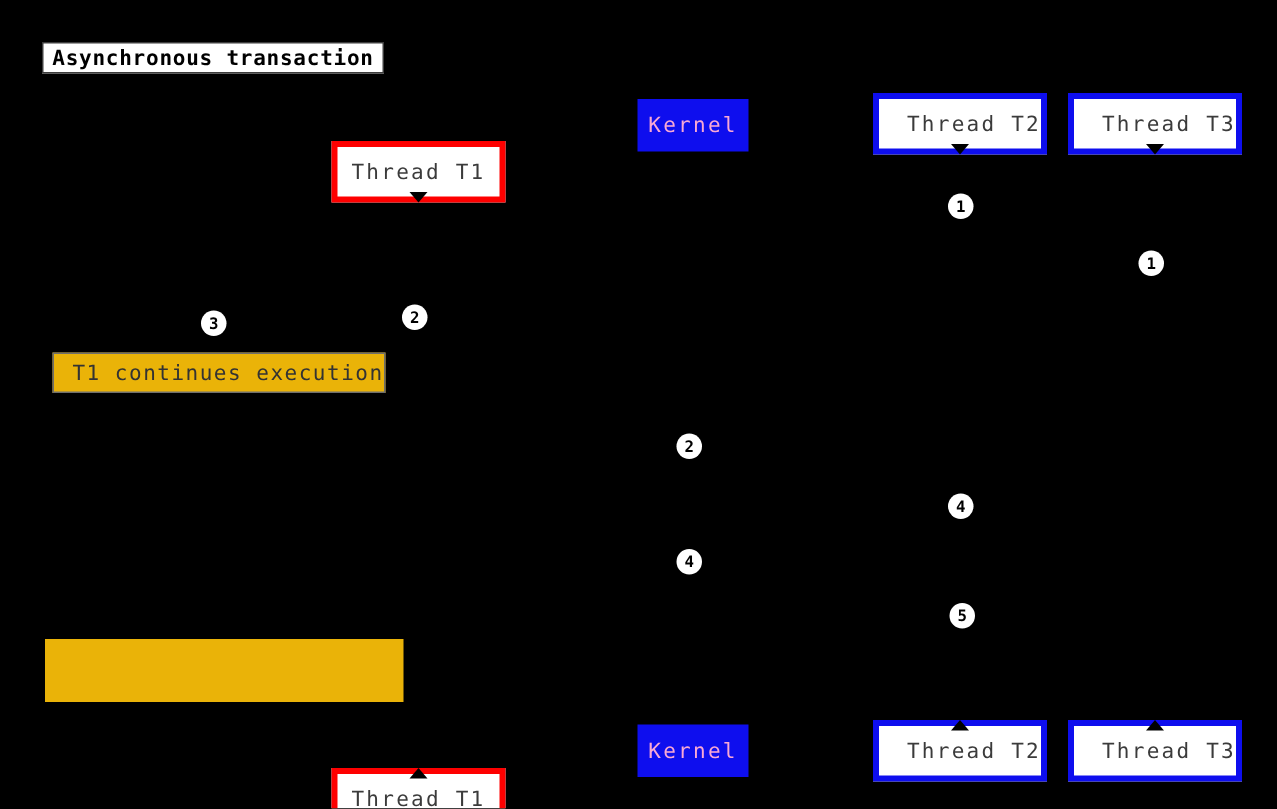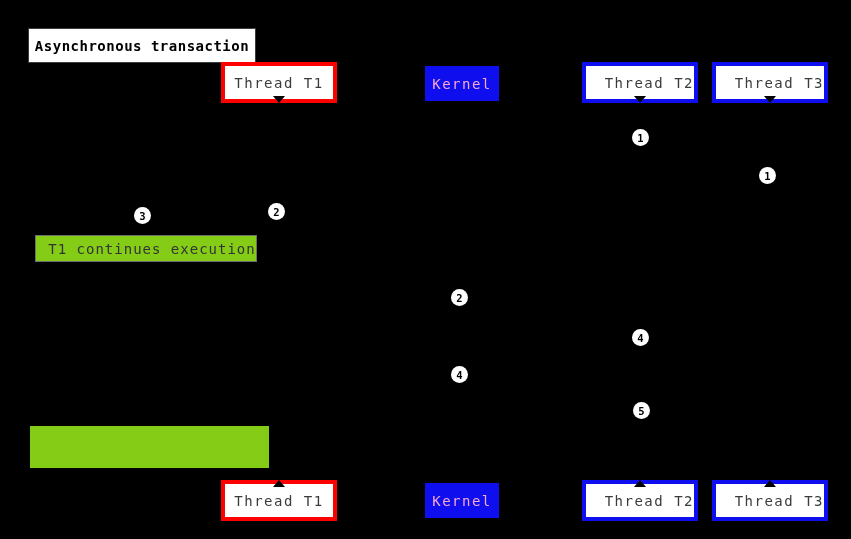--- a/index.html
+++ b/index.html
@@ -5,33 +5,33 @@
   html,body{margin:0;padding:0;background:#000;}
   .stage{
     position:relative;
     width:851px;height:539px;
     background:#000000;
     font-family:"DejaVu Sans Mono", monospace;
     overflow:hidden;
   }
   
   .title-note{
-    position:absolute;left:28px;top:28px;width:228px;height:35px;
+    position:absolute;left:28px;top:28px;width:228px;height:21px;
     background:#ffffff;border:1px solid #3c3c3c;box-sizing:border-box;
     color:#000000;font-weight:bold;font-size:14px;letter-spacing:0.5px;
     display:flex;align-items:center;justify-content:center;
   }
   
   .pbox{
     position:absolute;height:41px;box-sizing:border-box;
     background:#ffffff;
     display:flex;align-items:center;justify-content:center;
     color:#3b3b3b;font-size:14px;letter-spacing:1.5px;
   }
-  .pbox.red{border:4px solid #fe0000;width:116px;}
+  .pbox.red{border:4px solid #fe0000;width:116px;margin-top:32px;}
   .pbox.blue{border:4px solid #0e0eee;width:116px;justify-content:flex-end;}
   .pbox.kernel{
     width:74px;height:35px;background:#0e0eee;border:none;
     color:#f9a8d4;letter-spacing:1.5px;
   }
   .t1-top{left:221px;top:62px;}
   .kernel-top{left:425px;top:66px;}
   .t2-top{left:582px;top:62px;}
   .t3-top{left:712px;top:62px;}
   .t1-bot{left:221px;top:480px;}
@@ -48,21 +48,21 @@
   .notch.up{top:-4px;border-bottom:7px solid #000000;}
   
   .marker{
     position:absolute;width:17px;height:17px;border-radius:50%;
     background:#ffffff;color:#000000;
     font-size:10.5px;font-weight:bold;
     display:flex;align-items:center;justify-content:center;
   }
   
   .note{
-    position:absolute;background:#84cc16;box-sizing:border-box;
+    position:absolute;background:#eab308;box-sizing:border-box;
     border:1px solid #6e6e6e;
     color:#333333;font-size:14px;letter-spacing:1px;
     display:flex;align-items:center;justify-content:center;padding-left:12px;
   }
   .note-t1{left:35px;top:235px;width:222px;height:27px;}
   .note-blank{left:30px;top:426px;width:239px;height:42px;border:none;}
 </style>
 </head>
 <body>
 

